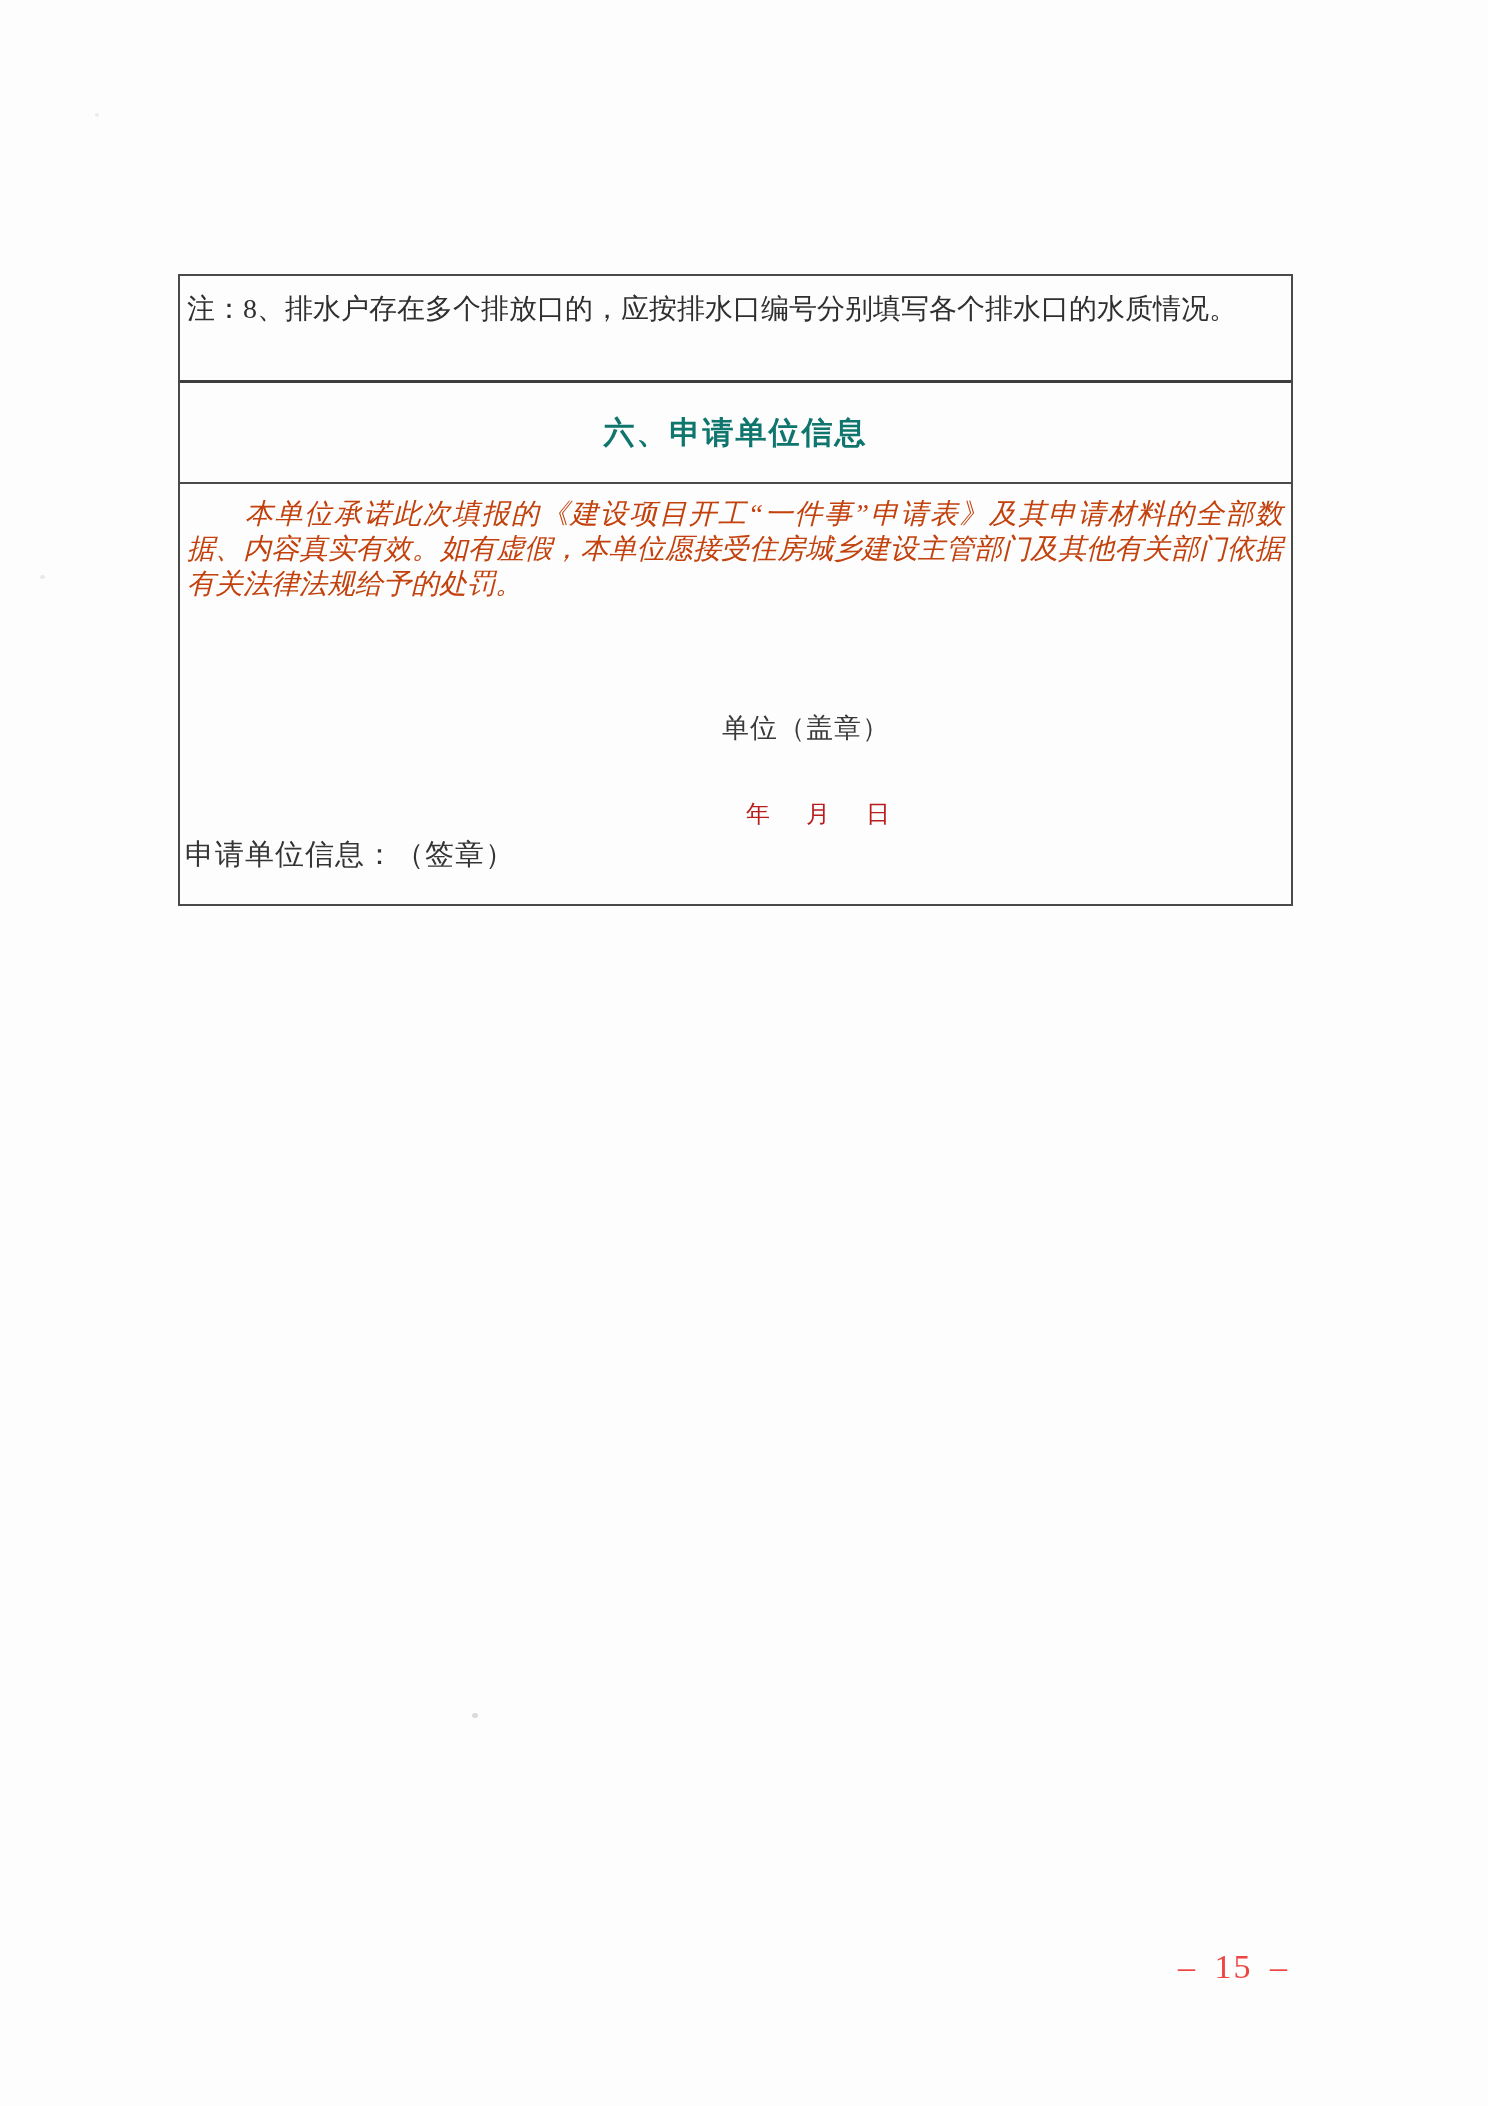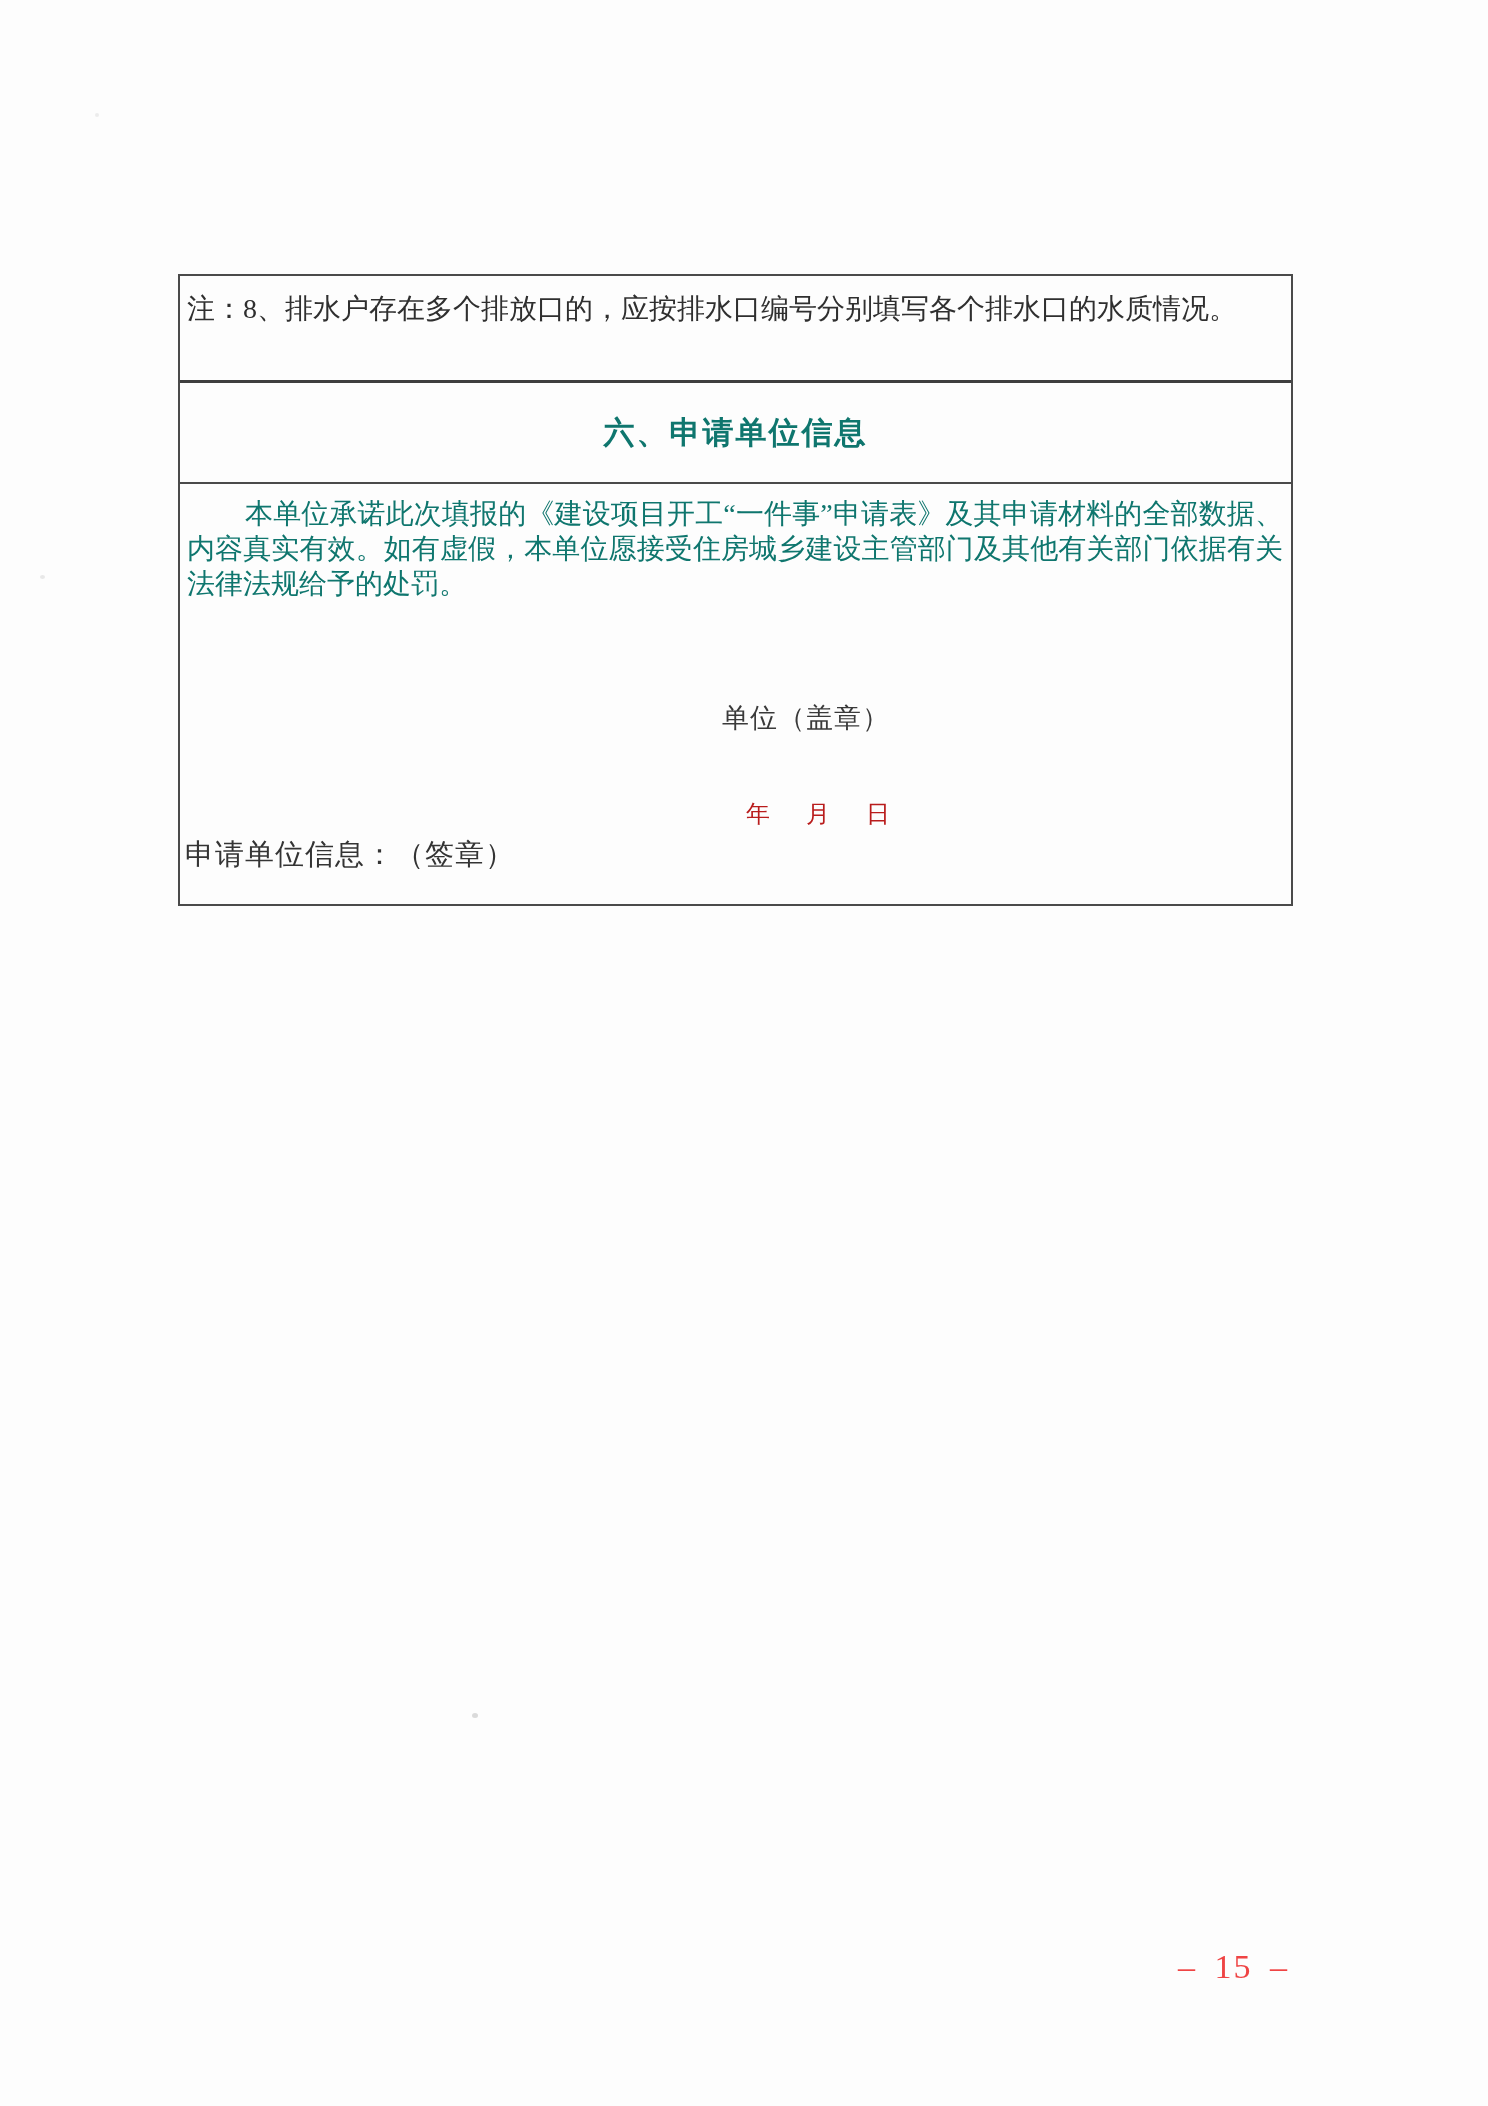--- a/index.html
+++ b/index.html
@@ -69,27 +69,28 @@
     flex: 1;
     position: relative;
     font-size: 28px;
   }
 
   .commitment {
     margin: 12px 8px 8px 7px;
     text-indent: 58px;
     line-height: 35px;
     text-align: justify;
-    color: #0f766e;
+    color: #c2410c;
+    font-style: italic;
   }
 
   .seal-label {
     position: absolute;
     left: 542px;
-    top: 216px;
+    top: 226px;
     font-size: 27px;
     letter-spacing: 1px;
     color: #3a3a3a;
   }
 
   .date-label {
     position: absolute;
     left: 566px;
     top: 314px;
     font-size: 24px;

